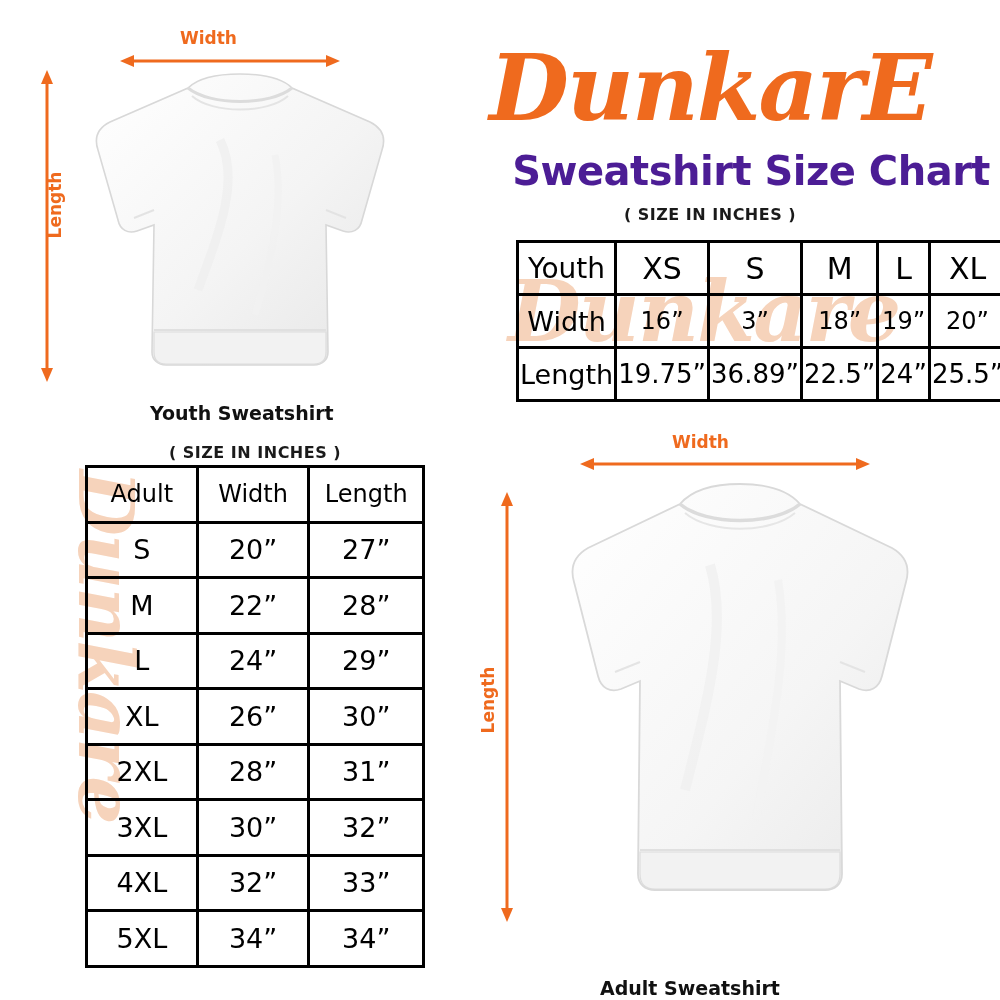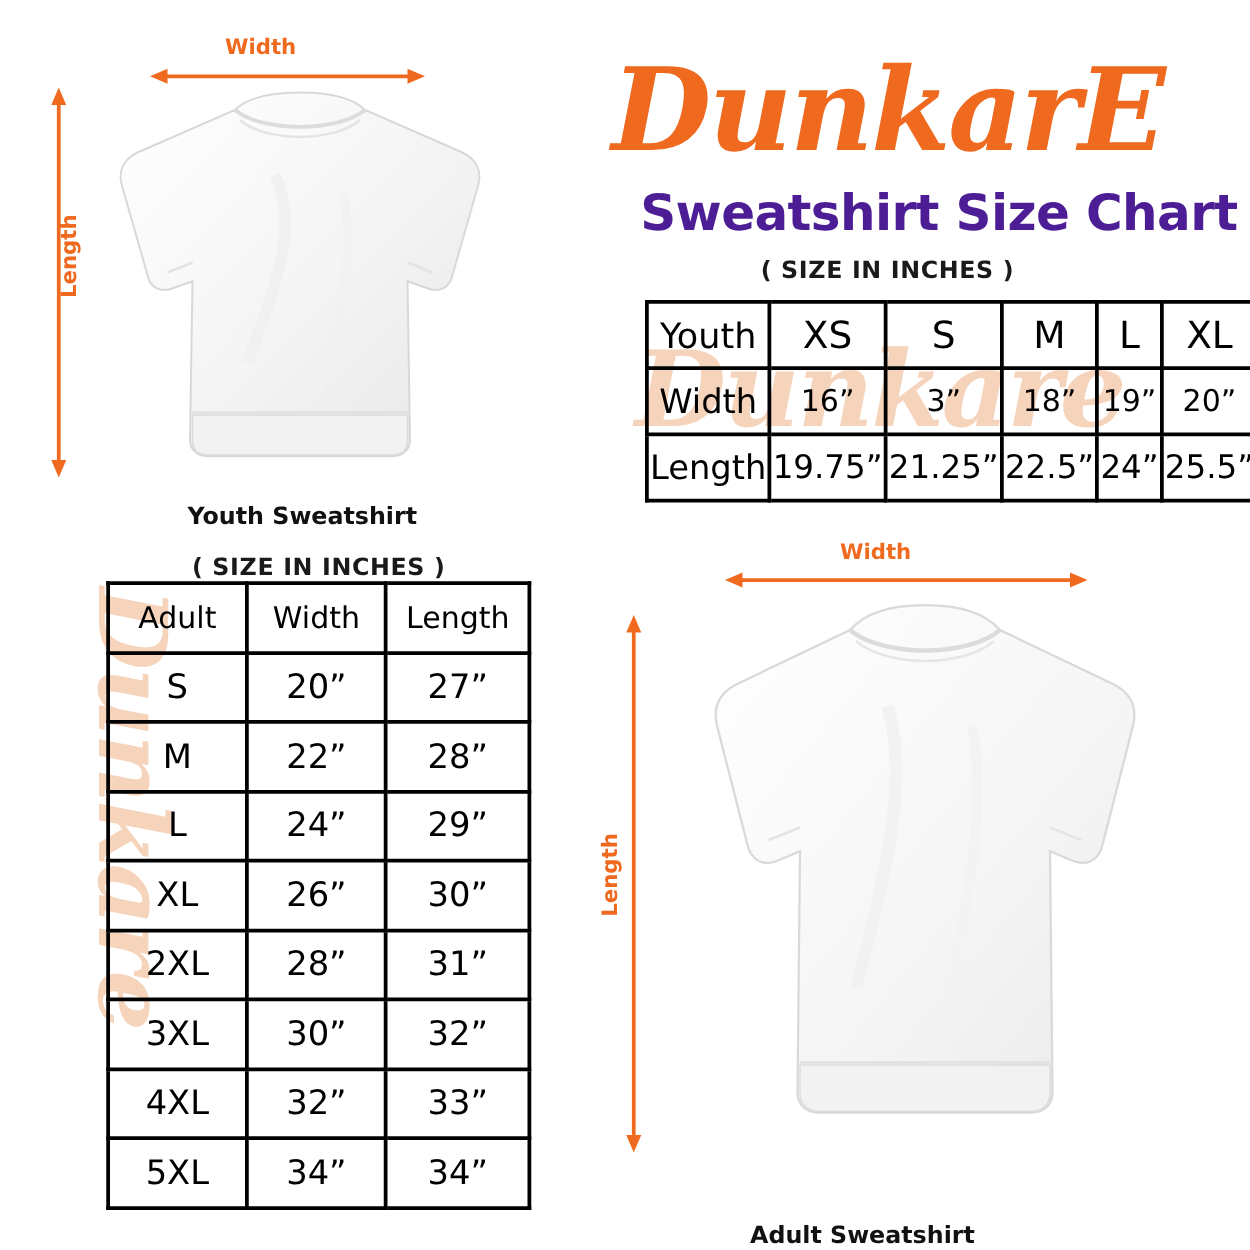--- a/index.html
+++ b/index.html
@@ -45,21 +45,21 @@
     text-align: right;
     font-size: 40px;
     font-weight: bold;
     color: #4c1d95;
     font-family: "DejaVu Sans", sans-serif;
     letter-spacing: -0.5px;
   }
 
   .units-note {
     position: absolute;
-    font-size: 19px;
+    font-size: 16px;
     font-weight: bold;
     color: #1a1a1a;
     letter-spacing: 0.5px;
   }
   .units-youth { left: 430px; top: 205px; width: 560px; text-align: center; }
   .units-adult { left: 85px;  top: 443px; width: 340px; text-align: center; }
 
   
   table.size-table {
     position: absolute;
@@ -188,21 +188,21 @@
       <td class="label">Width</td>
       <td class="val">16”</td>
       <td class="val">3”</td>
       <td class="val">18”</td>
       <td class="val">19”</td>
       <td class="val">20”</td>
     </tr>
     <tr>
       <td class="label">Length</td>
       <td class="small">19.75”</td>
-      <td class="small">21.25”</td>
+      <td class="small">36.89”</td>
       <td class="small">22.5”</td>
       <td class="small">24”</td>
       <td class="small">25.5”</td>
     </tr>
   </tbody>
     </table>
 
   <div class="units-note units-adult">( SIZE IN INCHES )</div>
 
   <div class="watermark wm-adult">Dunkare</div>

